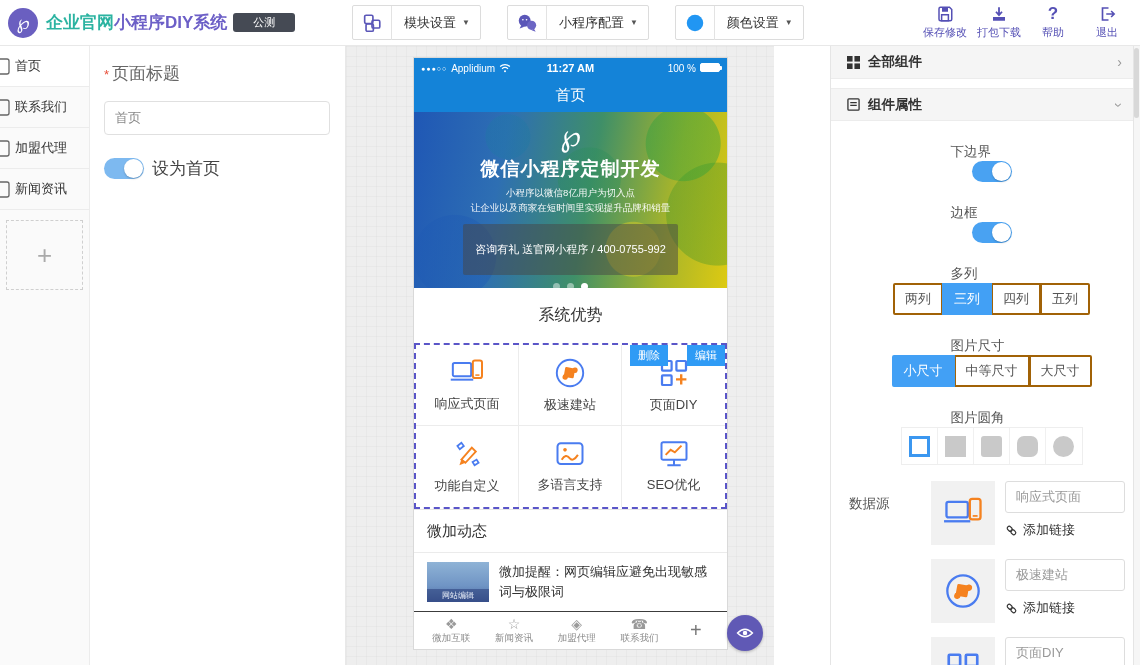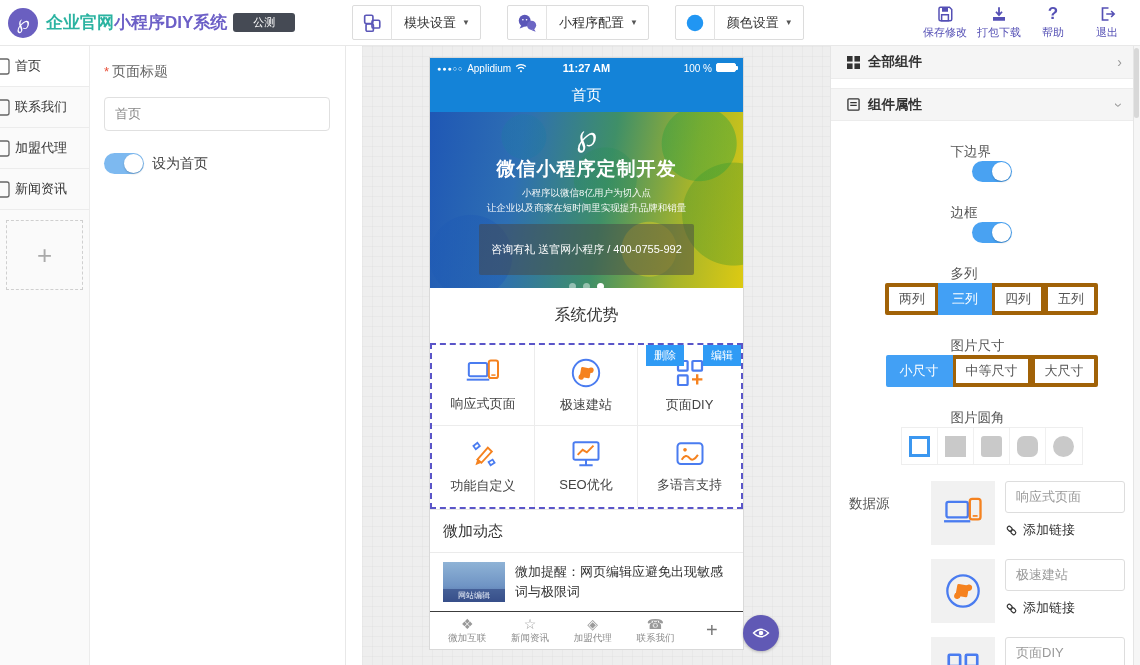--- a/index.html
+++ b/index.html
@@ -29,29 +29,29 @@
   
   .pagelist{position:absolute;left:0;top:46px;width:90px;height:619px;background:#fafafa;border-right:1px solid #ececec;}
   .pl-item{height:41px;display:flex;align-items:center;font-size:13px;color:#333;border-bottom:1px solid #ececec;padding-left:2px;cursor:pointer;background:#fafafa;overflow:hidden;}
   .pl-item.sel{background:#fff;}
   .pl-doc{flex:0 0 auto;margin-left:-7px;margin-right:5px;display:flex;}
   .pl-add{margin:10px 6px;height:70px;border:1px dashed #cfcfcf;display:flex;align-items:center;justify-content:center;font-size:26px;color:#aaa;cursor:pointer;}
 
   
   .formpanel{position:absolute;left:90px;top:46px;width:256px;height:619px;background:#fff;border-right:1px solid #e8e8e8;padding:16px 14px;}
   .req{color:#e8503a;font-size:13px;margin-right:3px;}
-  .form-label{font-size:14px;color:#666;}
+  .form-label{font-size:17px;color:#666;}
   .form-input{margin-top:16px;width:226px;height:34px;border:1px solid #e0e0e0;border-radius:4px;font-size:13px;color:#888;padding-left:10px;outline:none;font-family:inherit;}
   .toggle-row{margin-top:22px;display:flex;align-items:center;gap:8px;}
   .toggle{width:40px;height:21px;border-radius:11px;background:#7db9f0;position:relative;cursor:pointer;flex:0 0 auto;}
   .toggle::after{content:"";position:absolute;right:1px;top:1px;width:19px;height:19px;border-radius:50%;background:#fff;box-shadow:0 1px 2px rgba(0,0,0,.2);}
   .toggle.deep{background:#49a2f2;}
 
   
-  .canvas{position:absolute;left:362px;top:46px;width:484px;height:619px;background-color:#eeeeee;
+  .canvas{position:absolute;left:346px;top:46px;width:428px;height:619px;background-color:#eeeeee;
     background-image:linear-gradient(rgba(0,0,0,.022) 1px,transparent 1px),linear-gradient(90deg,rgba(0,0,0,.022) 1px,transparent 1px);
     background-size:10px 10px;}
   .phone{position:absolute;left:67px;top:11px;width:315px;height:593px;background:#fff;border:1px solid #d9d9d9;display:flex;flex-direction:column;overflow:hidden;}
 
   .statusbar{height:20px;background:#1483d8;color:#fff;display:flex;align-items:center;font-size:10px;padding:0 7px;flex:0 0 auto;}
   .sb-left{display:flex;align-items:center;gap:4px;width:110px;}
   .sb-dots{font-size:7px;letter-spacing:1px;}
   .sb-mid{flex:1;text-align:center;font-weight:bold;font-size:11px;}
   .sb-right{width:110px;display:flex;justify-content:flex-end;align-items:flex-start;gap:4px;}
   .battery{width:20px;height:9px;border:1px solid #fff;border-radius:2px;position:relative;background:#fff;}
@@ -106,21 +106,21 @@
   .sec-bar{height:33px;background:#f5f5f5;border-bottom:1px solid #ececec;display:flex;align-items:center;padding:0 12px 0 16px;font-size:13.5px;font-weight:bold;color:#333;cursor:pointer;}
   .sec-bar .sec-ic{margin-right:8px;display:flex;}
   .sec-bar .chev{margin-left:auto;color:#999;font-size:14px;font-weight:normal;}
   .chev-down{display:inline-block;transform:rotate(90deg);}
   .sec-bar.second{margin-top:9px;border-top:1px solid #ececec;}
   .prop-row{display:flex;align-items:center;margin:0 0 0 18px;flex-direction:column;}
   .prop-label{width:82px;font-size:13.5px;color:#555;flex:0 0 auto;}
   .r-toggle{margin-top:22px;}
   .r-seg{margin-top:22px;}
   .seg{display:flex;}
-  .seg-btn{min-width:44px;padding:0 10px;height:32px;border:4px solid #a16207;background:#fff;color:#555;font-size:13px;display:flex;align-items:center;justify-content:center;margin-left:-1px;cursor:pointer;font-family:inherit;}
+  .seg-btn{min-width:44px;padding:0 10px;height:32px;border:2px solid #a16207;background:#fff;color:#555;font-size:13px;display:flex;align-items:center;justify-content:center;margin-left:-1px;cursor:pointer;font-family:inherit;}
   .seg-btn:first-child{margin-left:0;border-radius:2px 0 0 2px;}
   .seg-btn:last-child{border-radius:0 2px 2px 0;}
   .seg-btn.sel{background:#42a0f5;border-color:#42a0f5;color:#fff;position:relative;z-index:1;}
   .radius-box{display:flex;border:1px solid #eee;background:#fff;}
   .radius-cell{width:36px;height:36px;display:flex;align-items:center;justify-content:center;border-right:1px solid #f0f0f0;cursor:pointer;}
   .radius-cell:last-child{border-right:none;}
   .shape{width:21px;height:21px;background:#c9c9c9;}
   .shape.s0{background:#fff;border:3px solid #3b97f0;}
   .shape.s2{border-radius:3px;}
   .shape.s3{border-radius:7px;}
@@ -359,36 +359,36 @@
                 <path d="M13 27 L10.5 34 L18 31 Z" fill="#f5821f"></path>
                 <path d="M8 10 l5 -4 l3 4 l-5 4 z" stroke="#4a7cf0" stroke-width="2.2"></path>
                 <path d="M27 30 l5 -3 l2.5 4 l-5 3 z" stroke="#4a7cf0" stroke-width="2.2"></path>
               </svg>
             </span>
             <span class="adv-label">功能自定义</span>
           </div>
           <div class="adv-cell">
             <span>
               <svg width="34" height="30" viewBox="0 0 40 36" fill="none">
+                <rect x="5" y="5" width="30" height="25" rx="4" stroke="#4a7cf0" stroke-width="2.4"></rect>
+                <circle cx="14" cy="13" r="2.2" fill="#f5821f"></circle>
+                <path d="M10 25 q5 -8 9.5 -2 q4 5 10 -4" stroke="#f5821f" stroke-width="2.4"></path>
+              </svg>
+            </span>
+            <span class="adv-label">多语言支持</span>
+          </div>
+          <div class="adv-cell">
+            <span>
+              <svg width="34" height="30" viewBox="0 0 40 36" fill="none">
                 <rect x="5" y="4" width="30" height="21" rx="2" stroke="#4a7cf0" stroke-width="2.4"></rect>
                 <path d="M20 25 v6 M12 31.5 h16" stroke="#4a7cf0" stroke-width="2.4"></path>
                 <path d="M10 19 l6 -6 l5 3 l8 -8" stroke="#f5821f" stroke-width="2.4"></path>
               </svg>
             </span>
             <span class="adv-label">SEO优化</span>
-          </div>
-          <div class="adv-cell">
-            <span>
-              <svg width="34" height="30" viewBox="0 0 40 36" fill="none">
-                <rect x="5" y="5" width="30" height="25" rx="4" stroke="#4a7cf0" stroke-width="2.4"></rect>
-                <circle cx="14" cy="13" r="2.2" fill="#f5821f"></circle>
-                <path d="M10 25 q5 -8 9.5 -2 q4 5 10 -4" stroke="#f5821f" stroke-width="2.4"></path>
-              </svg>
-            </span>
-            <span class="adv-label">多语言支持</span>
           </div>
         </div>
       </div>
 
       <div class="news-head">微加动态</div>
       <div class="news-item">
         <span class="news-thumb">
             <span>网站编辑</span>
           </span>
         <span class="news-title">微加提醒：网页编辑应避免出现敏感词与极限词</span>

